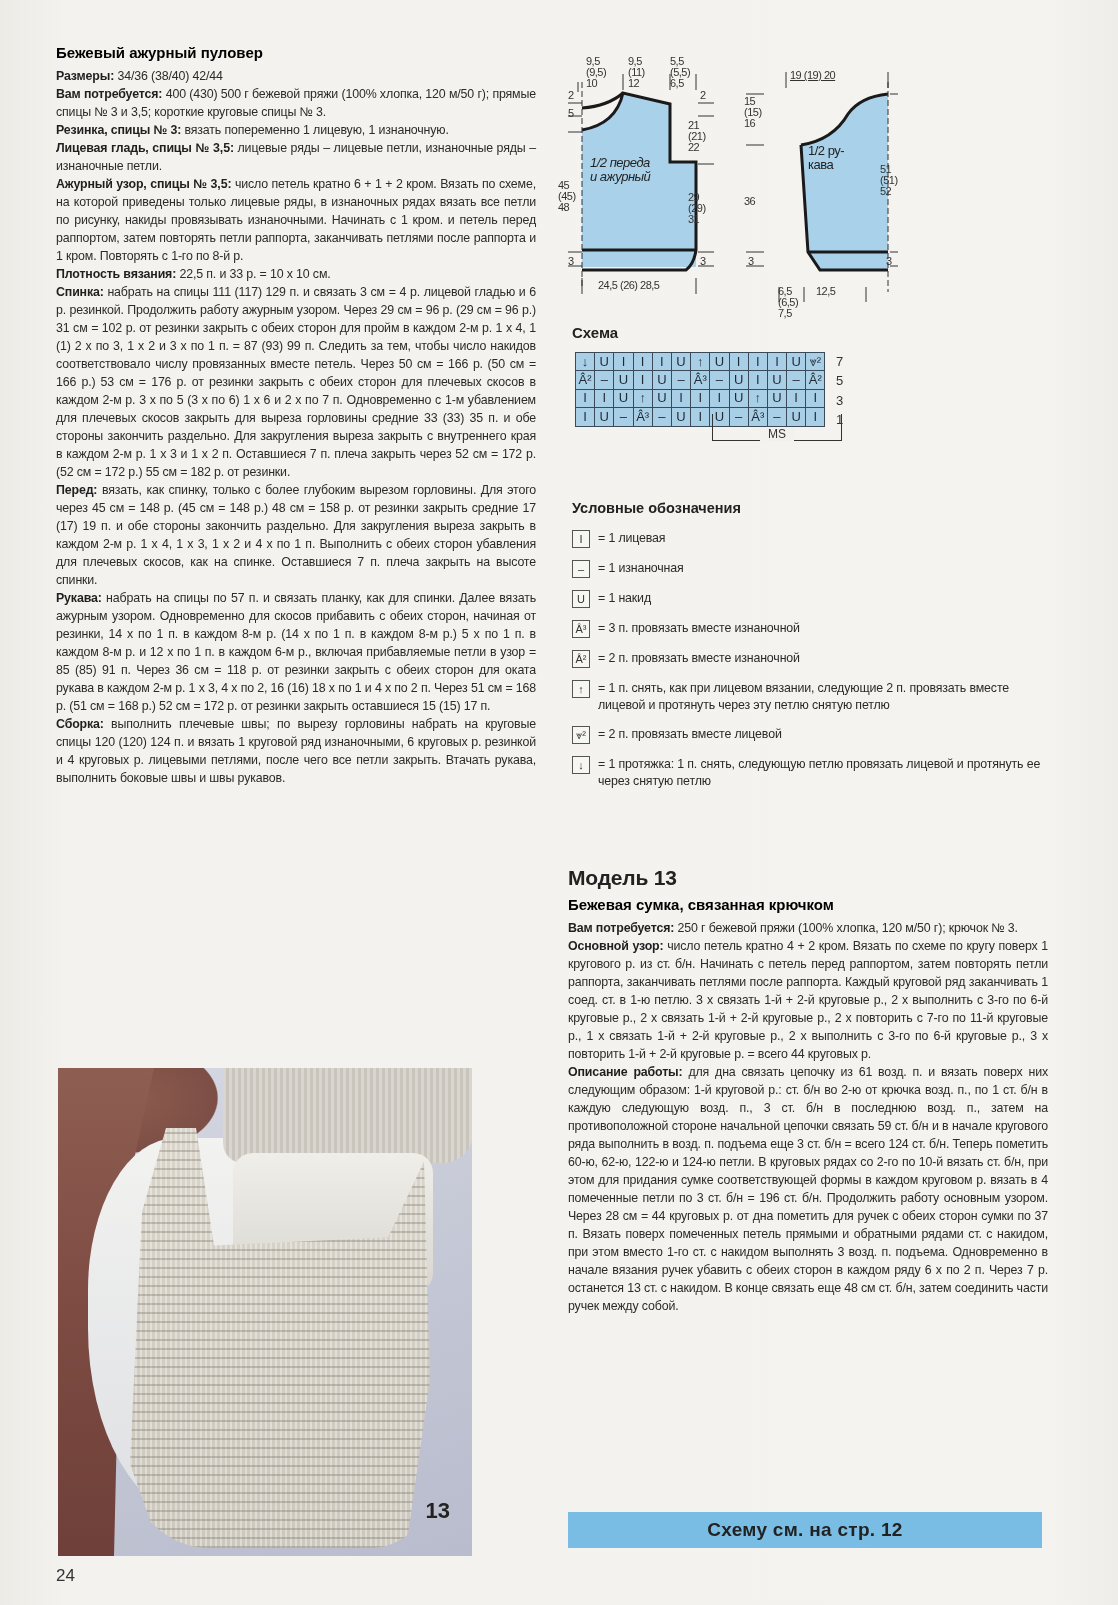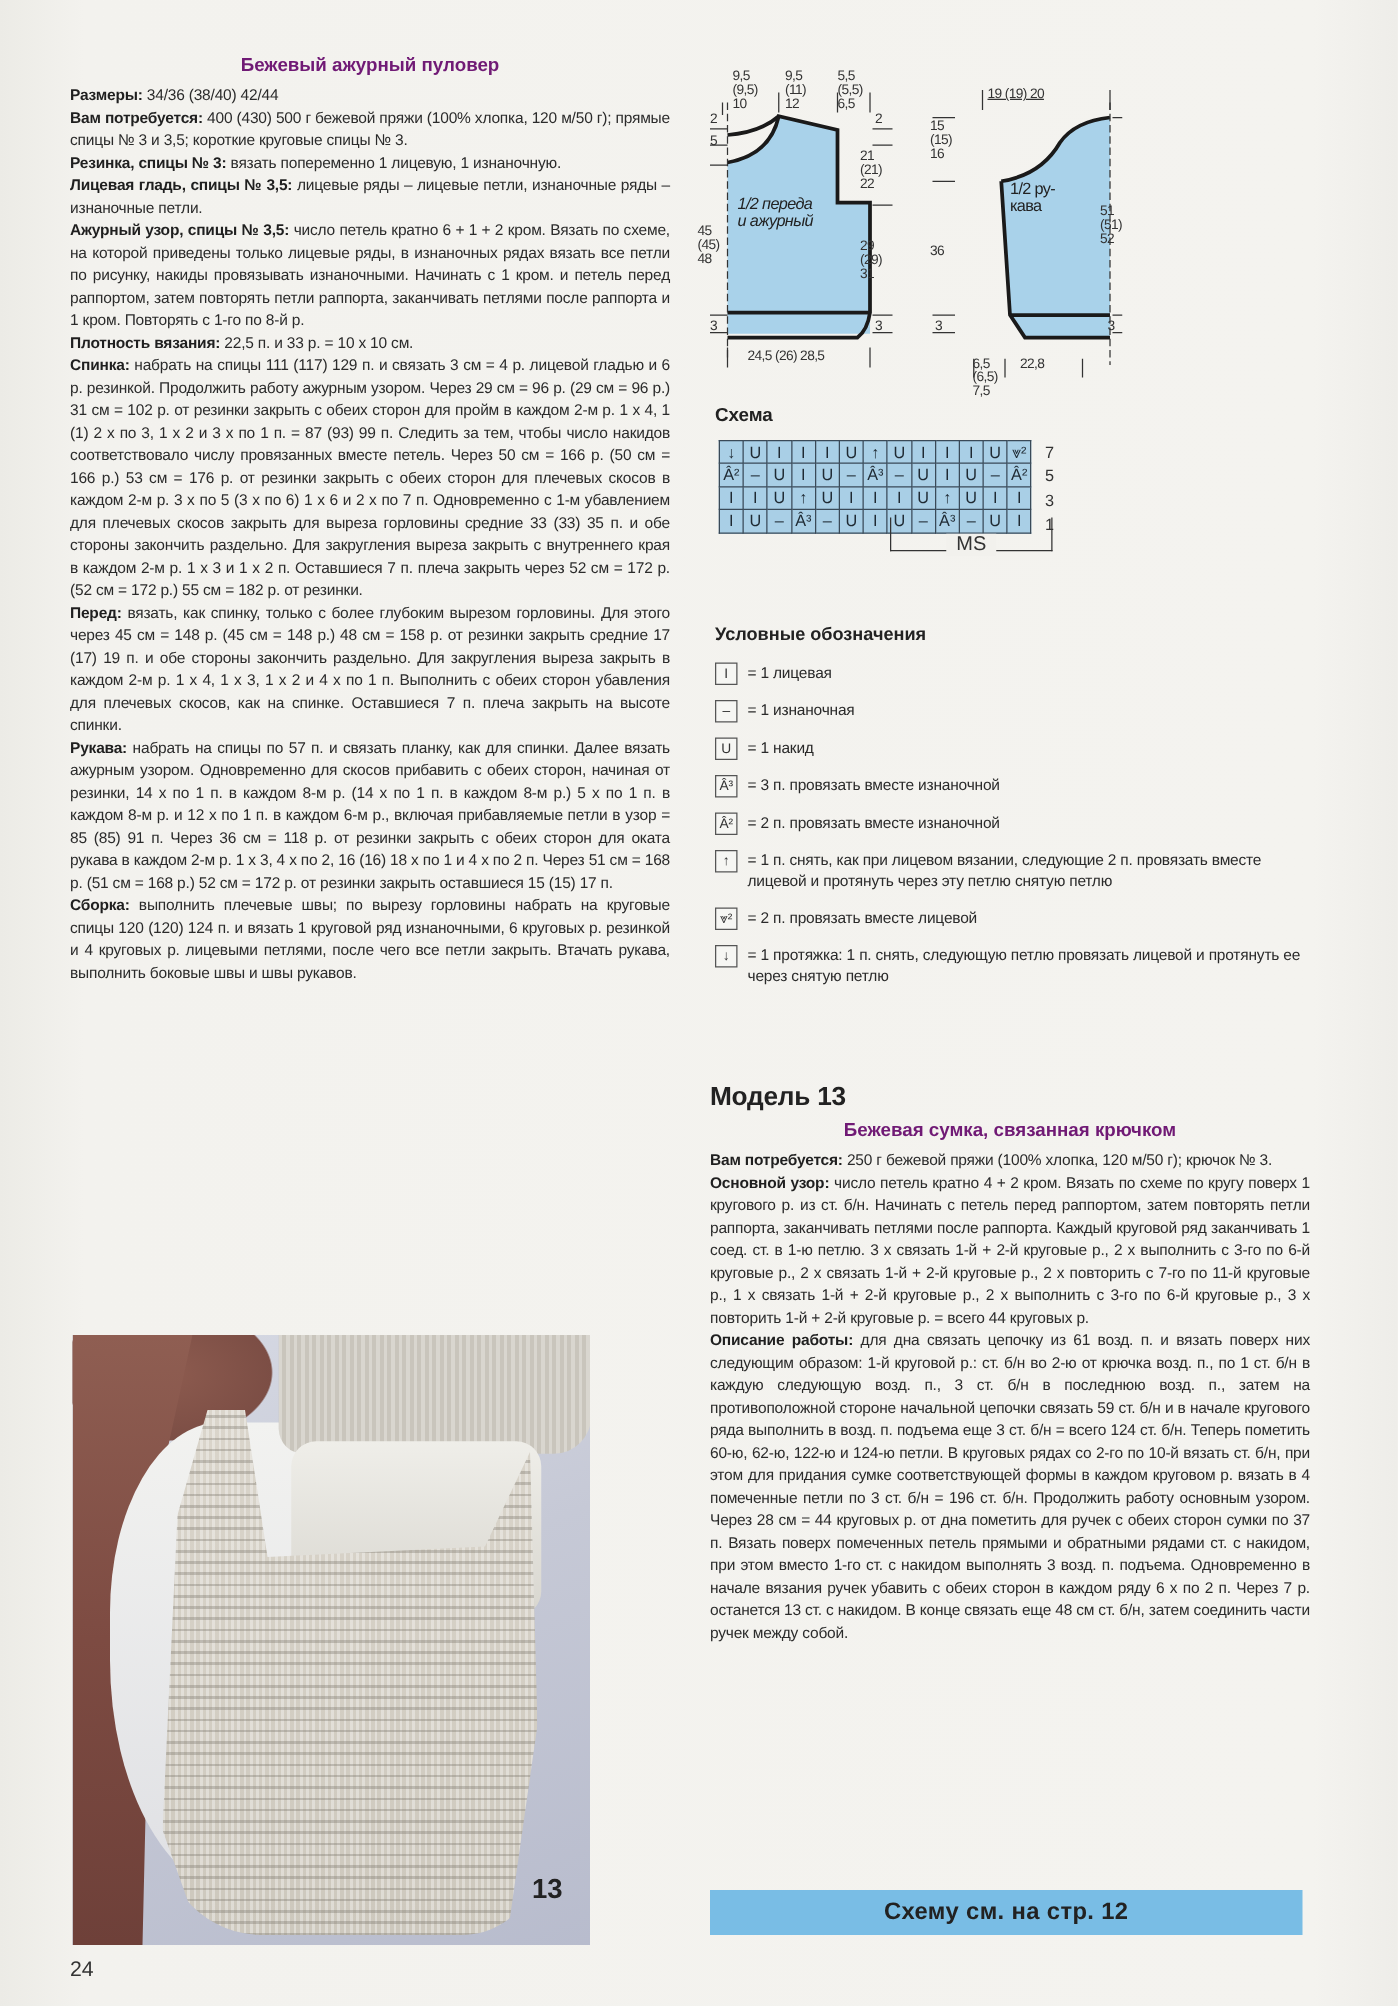--- a/index.html
+++ b/index.html
@@ -12,21 +12,21 @@
   }
   .page { position:absolute; inset:0; background:linear-gradient(90deg,#ecebe6 0%,#f3f2ee 6%,#f4f3ef 94%,#eeede9 100%); }
   .col { position:absolute; }
   .col-left { left:56px; top:44px; width:480px; }
   .col-right { left:568px; width:480px; }
   h1.model {
     font-family:"Liberation Sans", sans-serif; font-weight:bold;
     font-size:21px; margin:0 0 6px 0; color:#222; letter-spacing:-0.2px;
   }
   h2.sub {
-    font-weight:bold; font-size:15px; margin:0 0 6px 0; color:#701a75;text-align:center;
+    font-weight:bold; font-size:15px; margin:0 0 6px 0; color:#000000;
   }
   p.txt {
     margin:0; font-size:12.4px; line-height:18px;
     text-align:justify; color:#2b2b2b; letter-spacing:-0.15px;
     font-family:"Liberation Sans", sans-serif;
   }
   p.txt b { font-weight:bold; color:#1f1f1f; }
   .photo {
     position:absolute; left:58px; top:1068px; width:414px; height:488px;
     background:
@@ -62,21 +62,21 @@
 
   .schema-title { position:absolute; left:572px; top:324px; font-weight:bold; font-size:15px; color:#222; }
   .grid { position:absolute; left:575px; top:352px; border-collapse:collapse; background:#a9cfe6; }
   .grid td {
     width:18.2px; height:17.4px; border:1px solid #3a4a58; padding:0;
     text-align:center; vertical-align:middle; font-size:13px; color:#1f2a33; line-height:14px;
   }
   .rownums { position:absolute; left:836px; top:352px; }
   .rownums div { height:19.4px; font-size:13px; color:#333; line-height:19px; }
   .ms { position:absolute; left:712px; top:414px; width:128px; height:26px; border:1px solid #333; border-top:none; }
-  .ms span { position:absolute; left:50%; top:13px; transform:translateX(-50%); background:#f2f1ed; padding:0 8px; font-size:16px; color:#333; }
+  .ms span { position:absolute; left:50%; top:13px; transform:translateX(-50%); background:#f2f1ed; padding:0 8px; font-size:12px; color:#333; }
 
   .legend { position:absolute; left:572px; top:500px; width:470px; }
   .legend h3 { margin:0 0 14px 0; font-weight:bold; font-size:14.5px; color:#222; }
   .li { display:flex; align-items:flex-start; margin-bottom:12px; }
   .li .box { flex:0 0 18px; width:18px; height:18px; border:1px solid #555; box-sizing:border-box;
     display:flex; align-items:center; justify-content:center; font-size:11px; color:#333; margin-right:8px; background:#f6f6f3; line-height:12px; }
   .li .t { font-size:12.4px; line-height:17px; color:#2a2a2a; letter-spacing:-0.15px; }
 
   .bluebar { position:absolute; left:568px; top:1512px; width:474px; height:36px; background:#79bde5;
     display:flex; align-items:center; justify-content:center; }
@@ -172,21 +172,21 @@
   <div class="lbl" style="left:30px;top:228px;width:90px;">24,5 (26) 28,5</div>
   <div class="lbl big" style="left:22px;top:104px;width:80px;font-style:italic;"><span>1/2 переда</span><br><span>и ажурный</span></div>
 
   <div class="lbl" style="left:222px;top:18px;width:96px;text-decoration:underline;">19 (19) 20</div>
   <div class="lbl" style="left:176px;top:44px;width:20px;"><span>15</span><br><span>(15)</span><br><span>16</span></div>
   <div class="lbl" style="left:176px;top:144px;width:20px;">36</div>
   <div class="lbl" style="left:180px;top:204px;width:12px;">3</div>
   <div class="lbl" style="left:312px;top:112px;width:20px;"><span>51</span><br><span>(51)</span><br><span>52</span></div>
   <div class="lbl" style="left:318px;top:204px;width:12px;">3</div>
   <div class="lbl" style="left:210px;top:234px;width:28px;"><span>6,5</span><br><span>(6,5)</span><br><span>7,5</span></div>
-  <div class="lbl" style="left:248px;top:234px;width:40px;">22,8</div>
+  <div class="lbl" style="left:248px;top:234px;width:40px;">12,5</div>
   <div class="lbl big" style="left:240px;top:92px;width:64px;"><span>1/2 ру-</span><br><span>кава</span></div>
 </div>
 
 <div class="schema-title">Схема</div>
 <table class="grid">
   <tbody>
       <tr>
     <td>↓</td>
         <td>U</td>
         <td>I</td>

